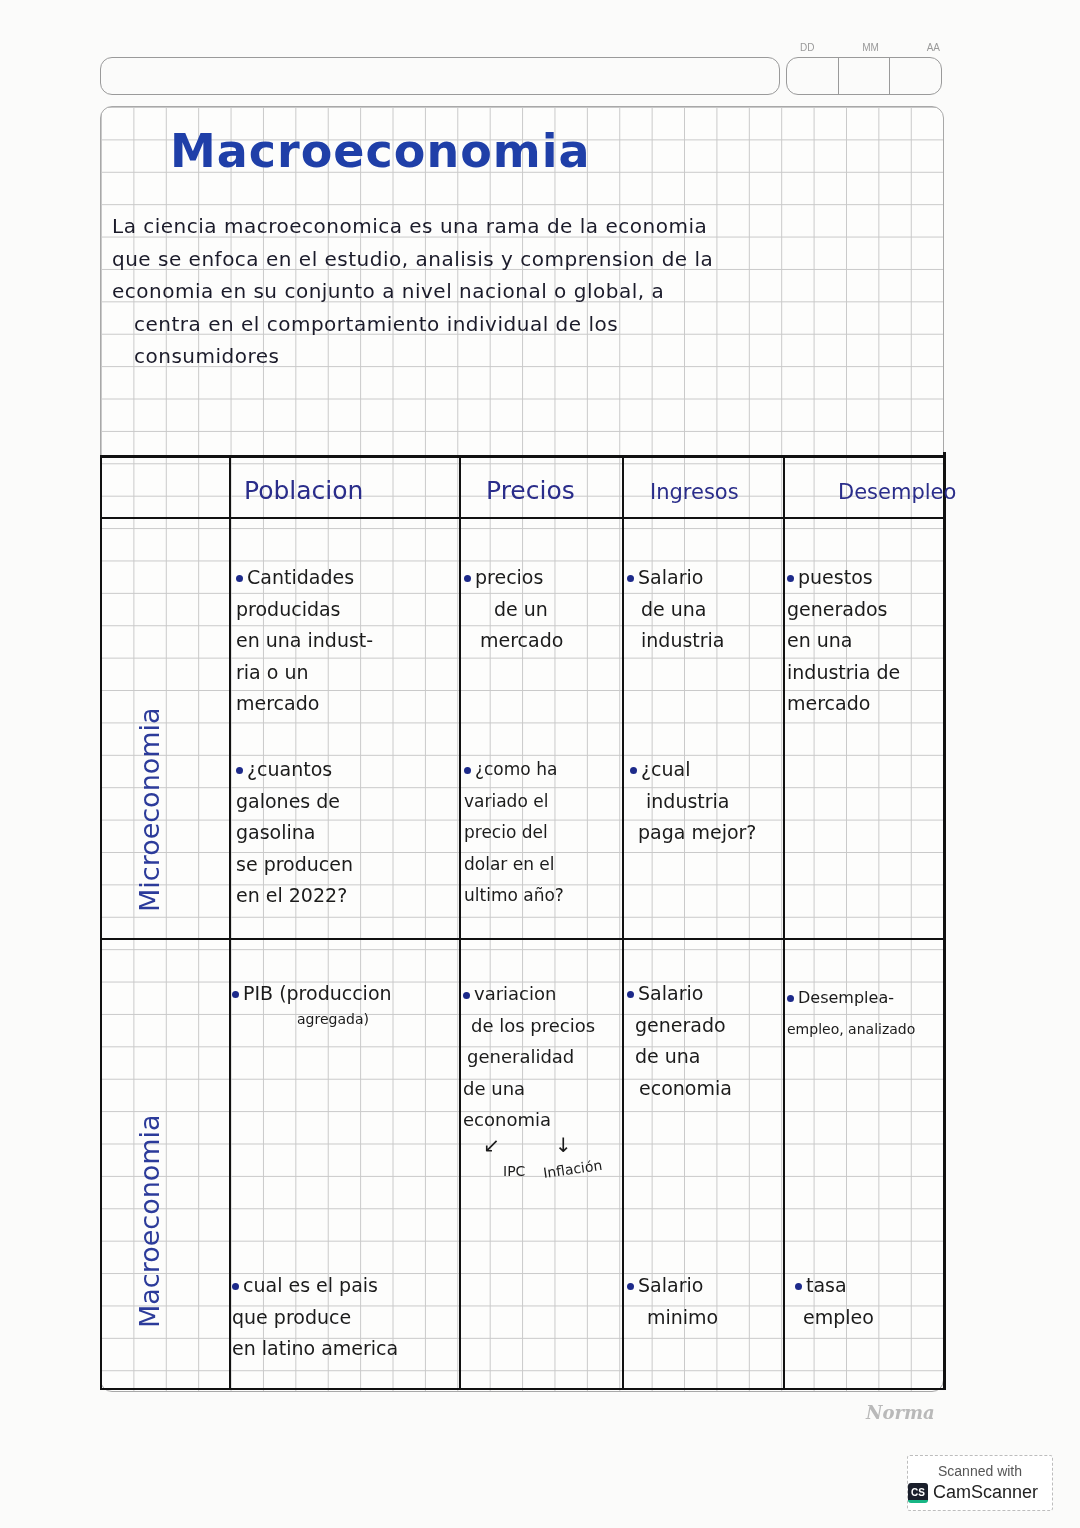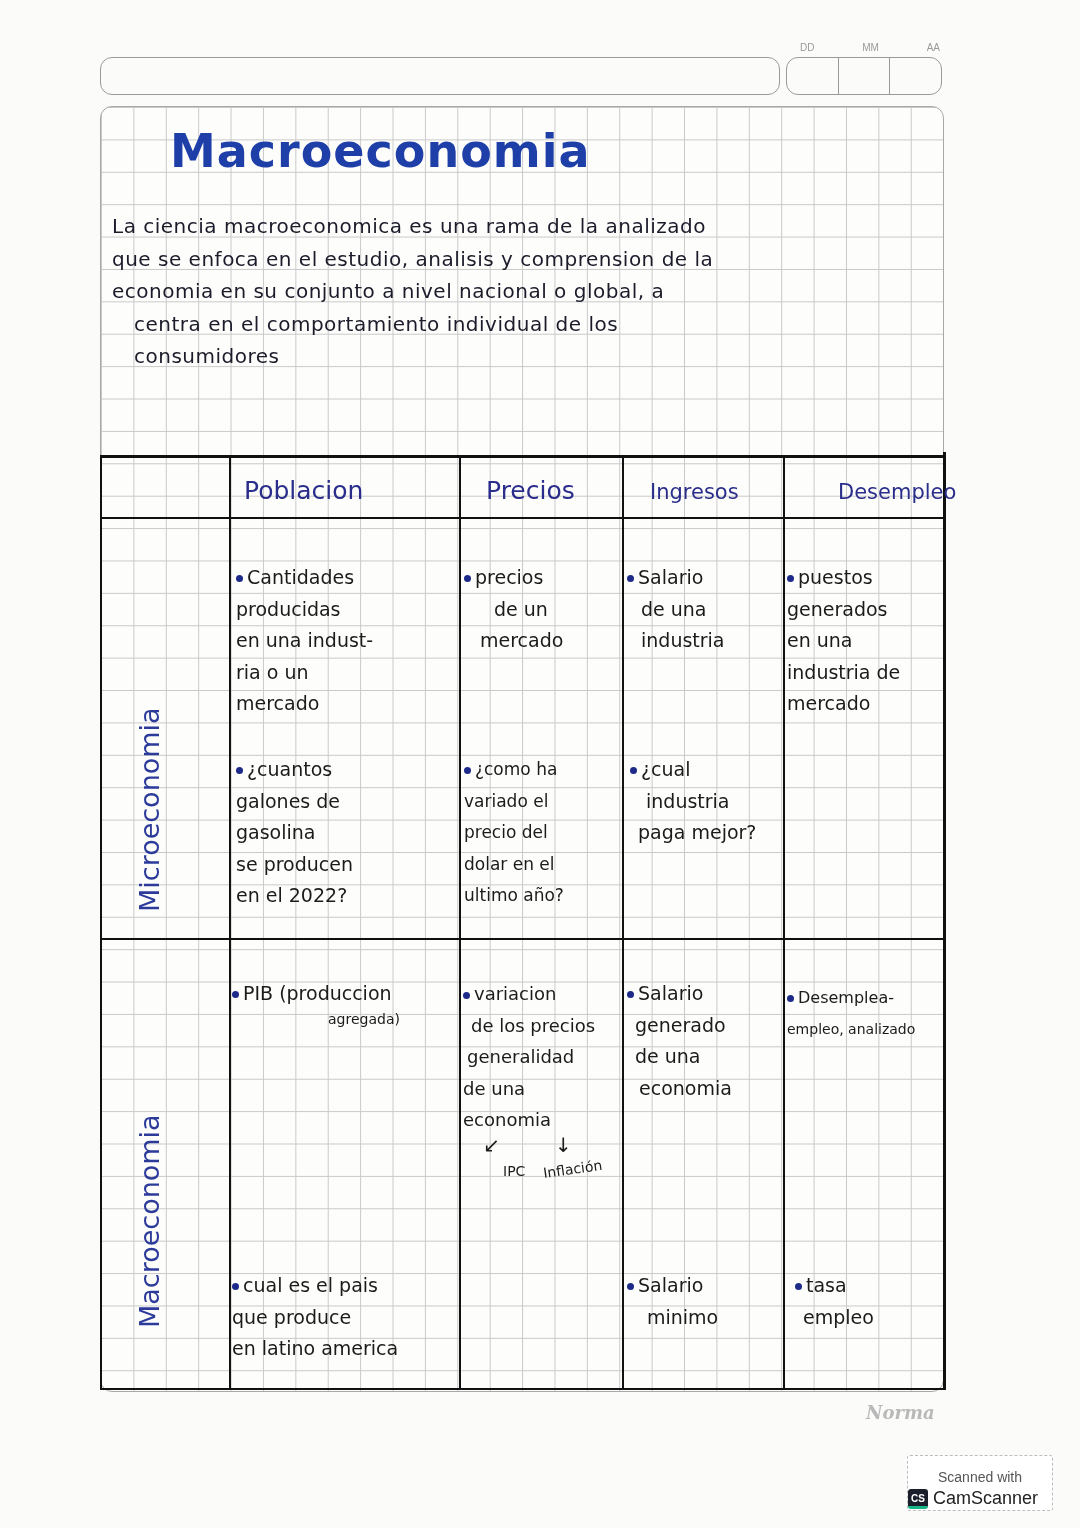--- a/index.html
+++ b/index.html
@@ -69,21 +69,21 @@
 
     .brand {
       position: absolute; left: 866px; top: 1402px; font-family: "DejaVu Serif", serif; font-weight: bold;
       font-size: 18px; color: #b9b9b9; font-style: italic;
     }
     .cam {
       position: absolute; left: 907px; top: 1455px; width: 144px; height: 54px;
       border: 1.5px dashed #bdbdbd; border-radius: 3px; background: #fff;
       font-family: "Liberation Sans", sans-serif; text-align: center;
     }
-    .cam .top { font-size: 14px; color: #555; margin-top: 13px; }
+    .cam .top { font-size: 14px; color: #555; margin-top: 7px; }
     .cam .bottom { display: flex; align-items: center; justify-content: flex-start; gap: 5px; margin-top: 3px; font-size: 18px; color: #222; }
     .cs-logo { display: inline-block; width: 20px; height: 20px; background: #1a1f2b; color: #fff; font-size: 10px; font-weight: bold;
       border-radius: 3px; line-height: 20px; border-bottom: 3px solid #17b685; box-sizing: border-box; }
   </style>
 </head>
 <body>
 
 <div class="page">
 
   <div class="date-labels">
@@ -96,21 +96,21 @@
     <div class="date-cell"></div>
     <div class="date-cell"></div>
     <div class="date-cell"></div>
   </div>
 
   <div class="sheet"></div>
 
   <div class="main-title">Macroeconomia</div>
 
   <div class="intro">
-    <div class="l1">La ciencia macroeconomica  es una rama de la analizado</div>
+    <div class="l1">La ciencia macroeconomica  es una rama de la economia</div>
     <div class="l2">que se enfoca en el estudio, analisis y comprension de la</div>
     <div class="l3">economia  en su conjunto  a nivel nacional  o  global,  a</div>
     <div class="l5">centra  en el  comportamiento  individual  de los</div>
     <div class="l6">consumidores</div>
   </div>
 
   <div>
     <div class="tbl-border" style="left:100px;top:455px;width:845px;height:3px;"></div>
     <div class="tbl-border" style="left:100px;top:517px;width:845px;height:2px;"></div>
     <div class="tbl-border" style="left:100px;top:938px;width:845px;height:2px;"></div>
@@ -170,21 +170,21 @@
       <div>ultimo año?</div>
     </div>
     <div class="cell" style="left:630px;top:754px;">
       <div><span class="bullet"></span><span>¿cual</span></div>
       <div style="padding-left:16px;">industria</div>
       <div style="padding-left:8px;">paga mejor?</div>
     </div>
 
     <div class="cell" style="left:232px;top:978px;">
       <div><span class="bullet"></span><span>PIB (produccion</span></div>
-      <div class="sub-note" style="padding-left:96px;">agregada)</div>
+      <div class="sub-note" style="padding-left:65px;">agregada)</div>
     </div>
     <div class="cell" style="left:463px;top:978px;font-size:18px;">
       <div><span class="bullet"></span><span>variacion</span></div>
       <div style="padding-left:8px;">de los precios</div>
       <div style="padding-left:4px;">generalidad</div>
       <div>de una</div>
       <div>economia</div>
       <div style="position:relative;height:50px;">
         <span class="arrow" style="position:absolute;left:20px;top:-6px;">↙</span>
         <span class="arrow" style="position:absolute;left:92px;top:-6px;">↓</span>

